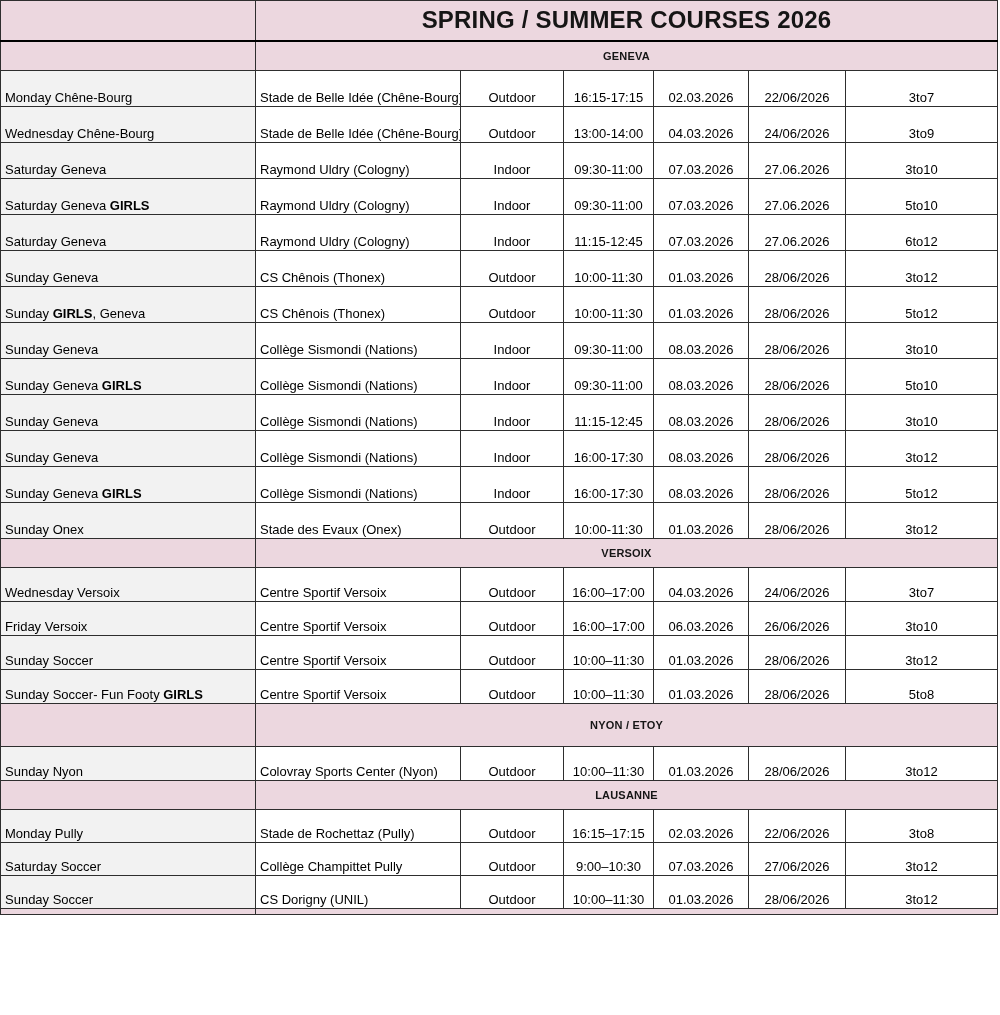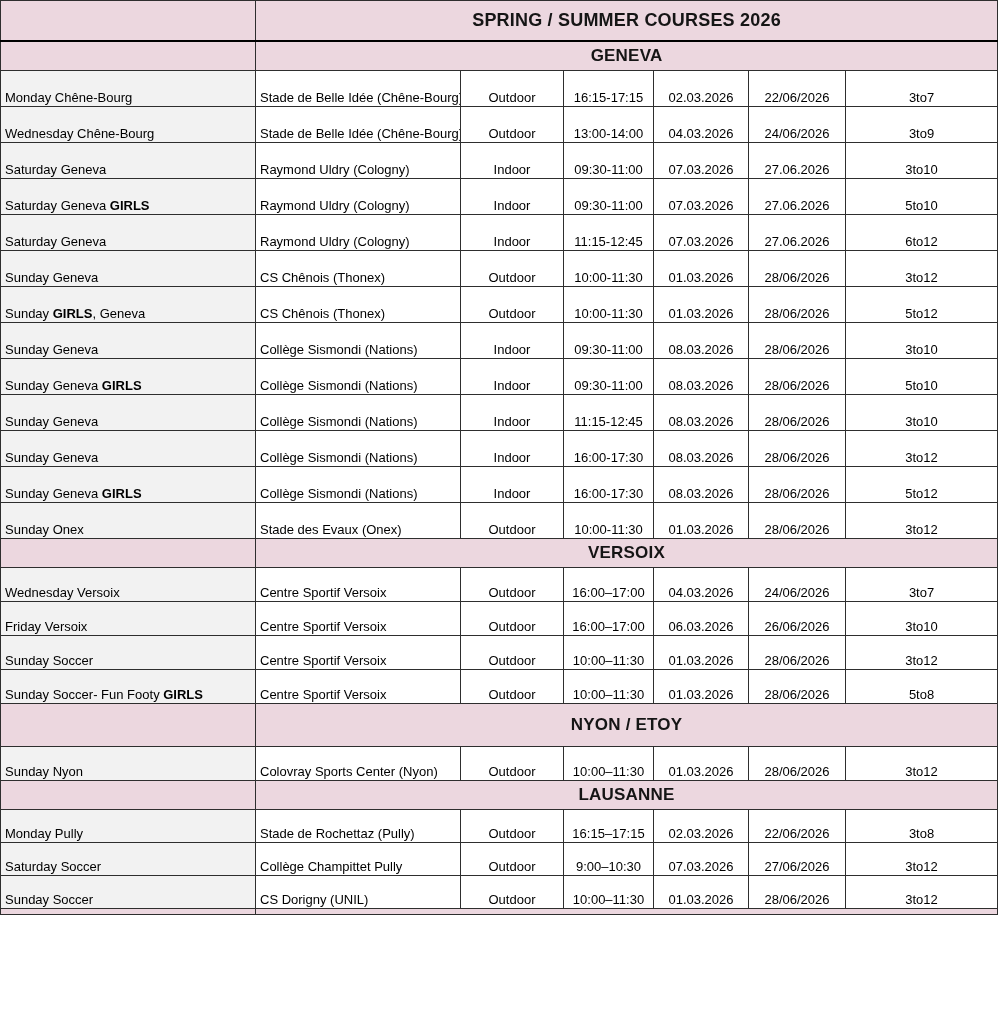--- a/index.html
+++ b/index.html
@@ -10,34 +10,34 @@
   table.grid{border-collapse:collapse;table-layout:fixed;width:997px;}
   table.grid td,table.grid th{
     border:1px solid #2e2e2e;overflow:hidden;box-sizing:border-box;
     font-family:"Liberation Sans",sans-serif;
   }
   
   tr.title-row{height:40px;}
   tr.title-row td{border-bottom:2px solid #000;}
   .band{background:#ECD7DF;}
   .title-cell{
-    font-weight:bold;font-size:18px;letter-spacing:.2px;
+    font-weight:bold;font-size:24px;letter-spacing:.2px;
     text-align:center;vertical-align:middle;color:#151515;
   }
   
   tr.head-row{height:48px;}
   tr.head-row th{
     background:#D9D9D9;font-size:13px;font-weight:bold;color:#151515;
     text-align:center;vertical-align:middle;white-space:pre-line;
     border-bottom:2px solid #000;line-height:1.45;
   }
   th.h-col1{background:#F2F2F2;text-align:left;padding-left:5px;}
   
   .section-title{
-    font-weight:bold;font-size:17px;text-align:center;
+    font-weight:bold;font-size:11px;text-align:center;
     vertical-align:middle;color:#151515;letter-spacing:.2px;
   }
   
   tbody td{font-size:13px;color:#000;vertical-align:bottom;padding:0 2px 1px 2px;}
   td.c1{background:#F2F2F2;}
   .c-course{padding-left:4px;white-space:nowrap;}
   .c-venue{padding-left:4px;white-space:nowrap;}
   .c-center{text-align:center;white-space:nowrap;}
   tr.band-row td{padding:0;}
 </style>

